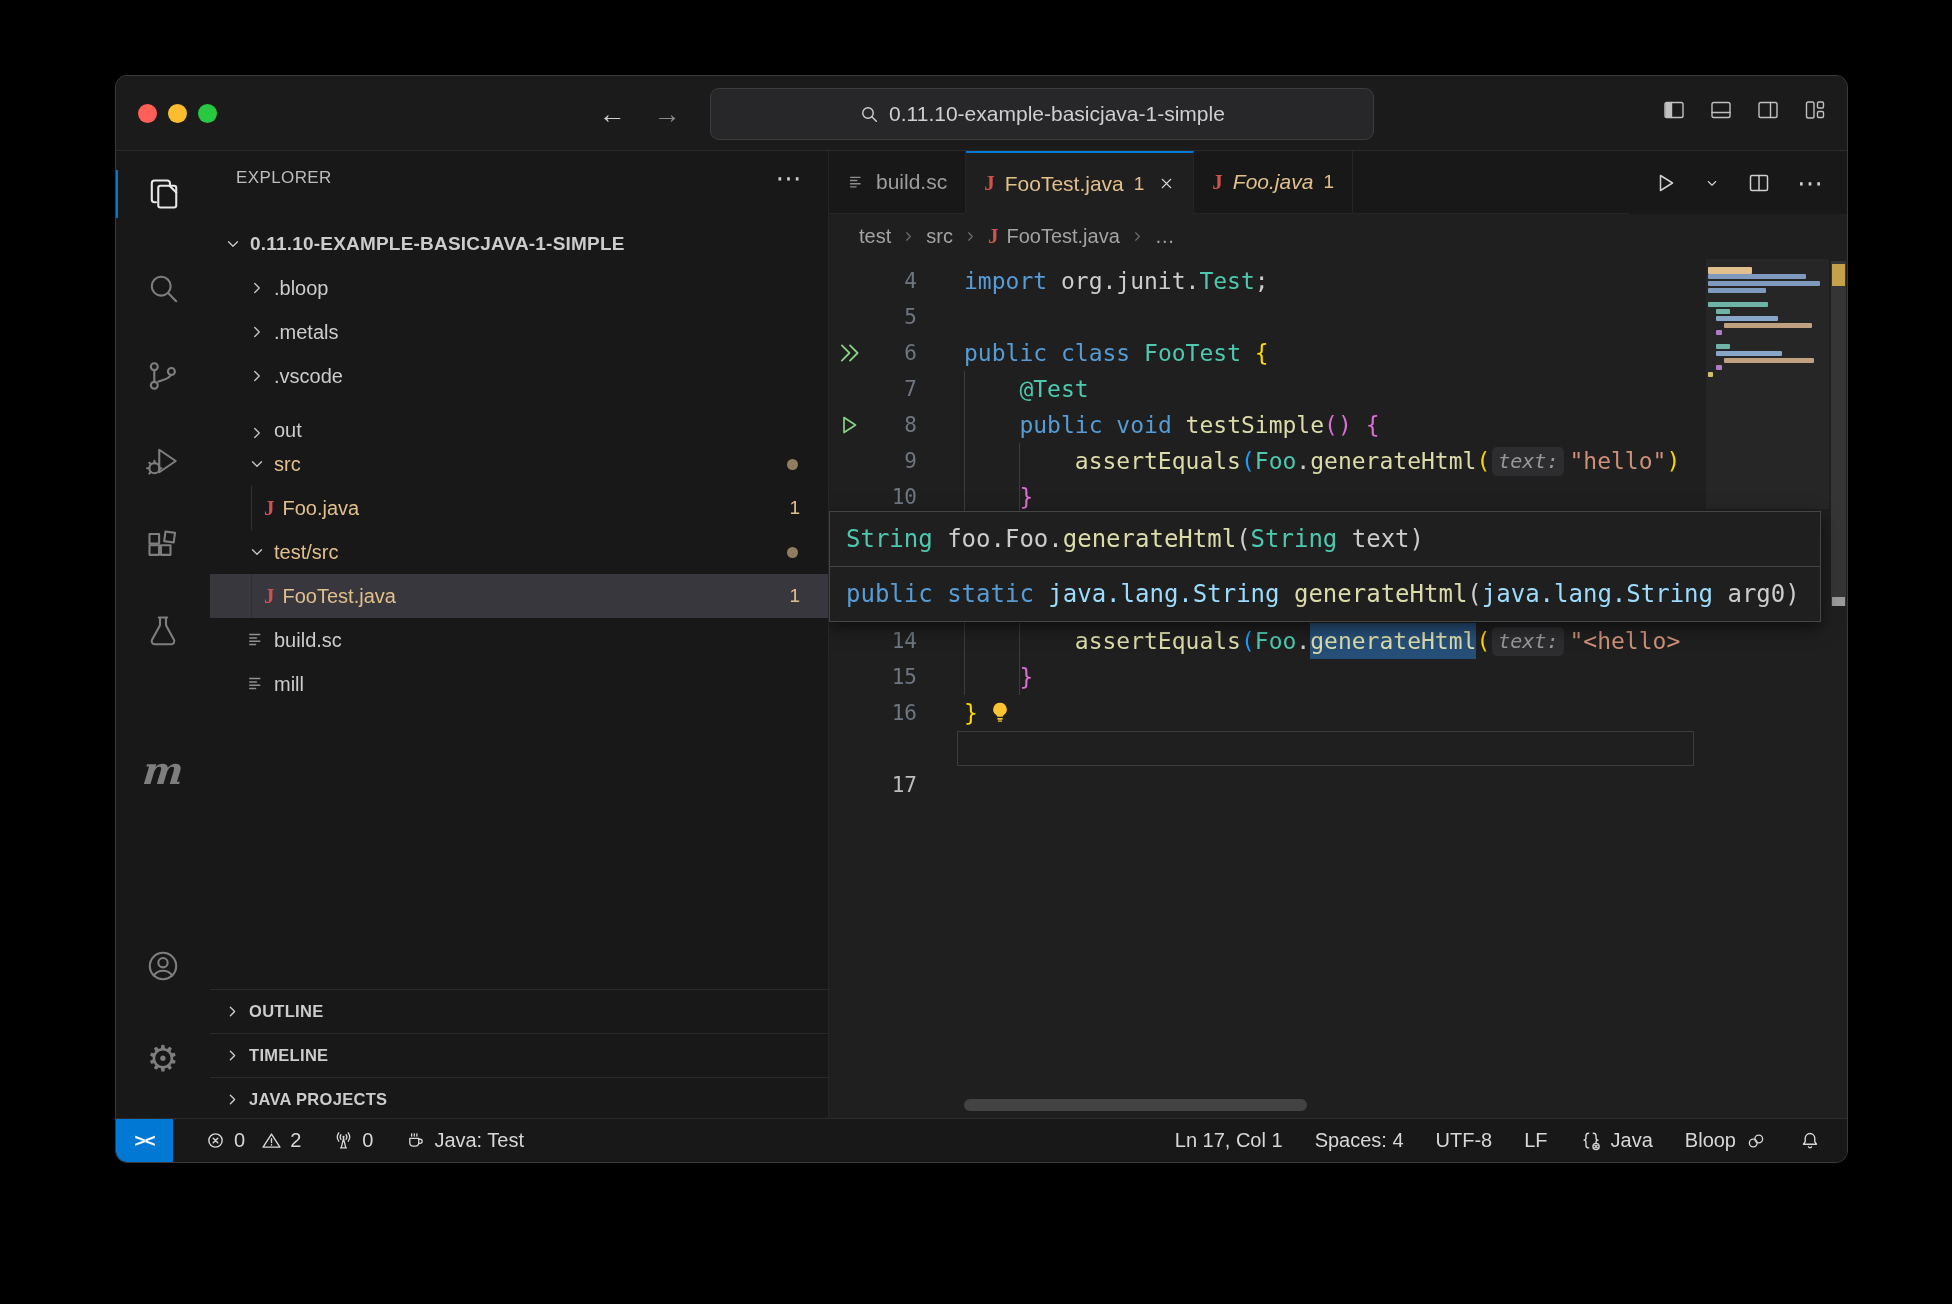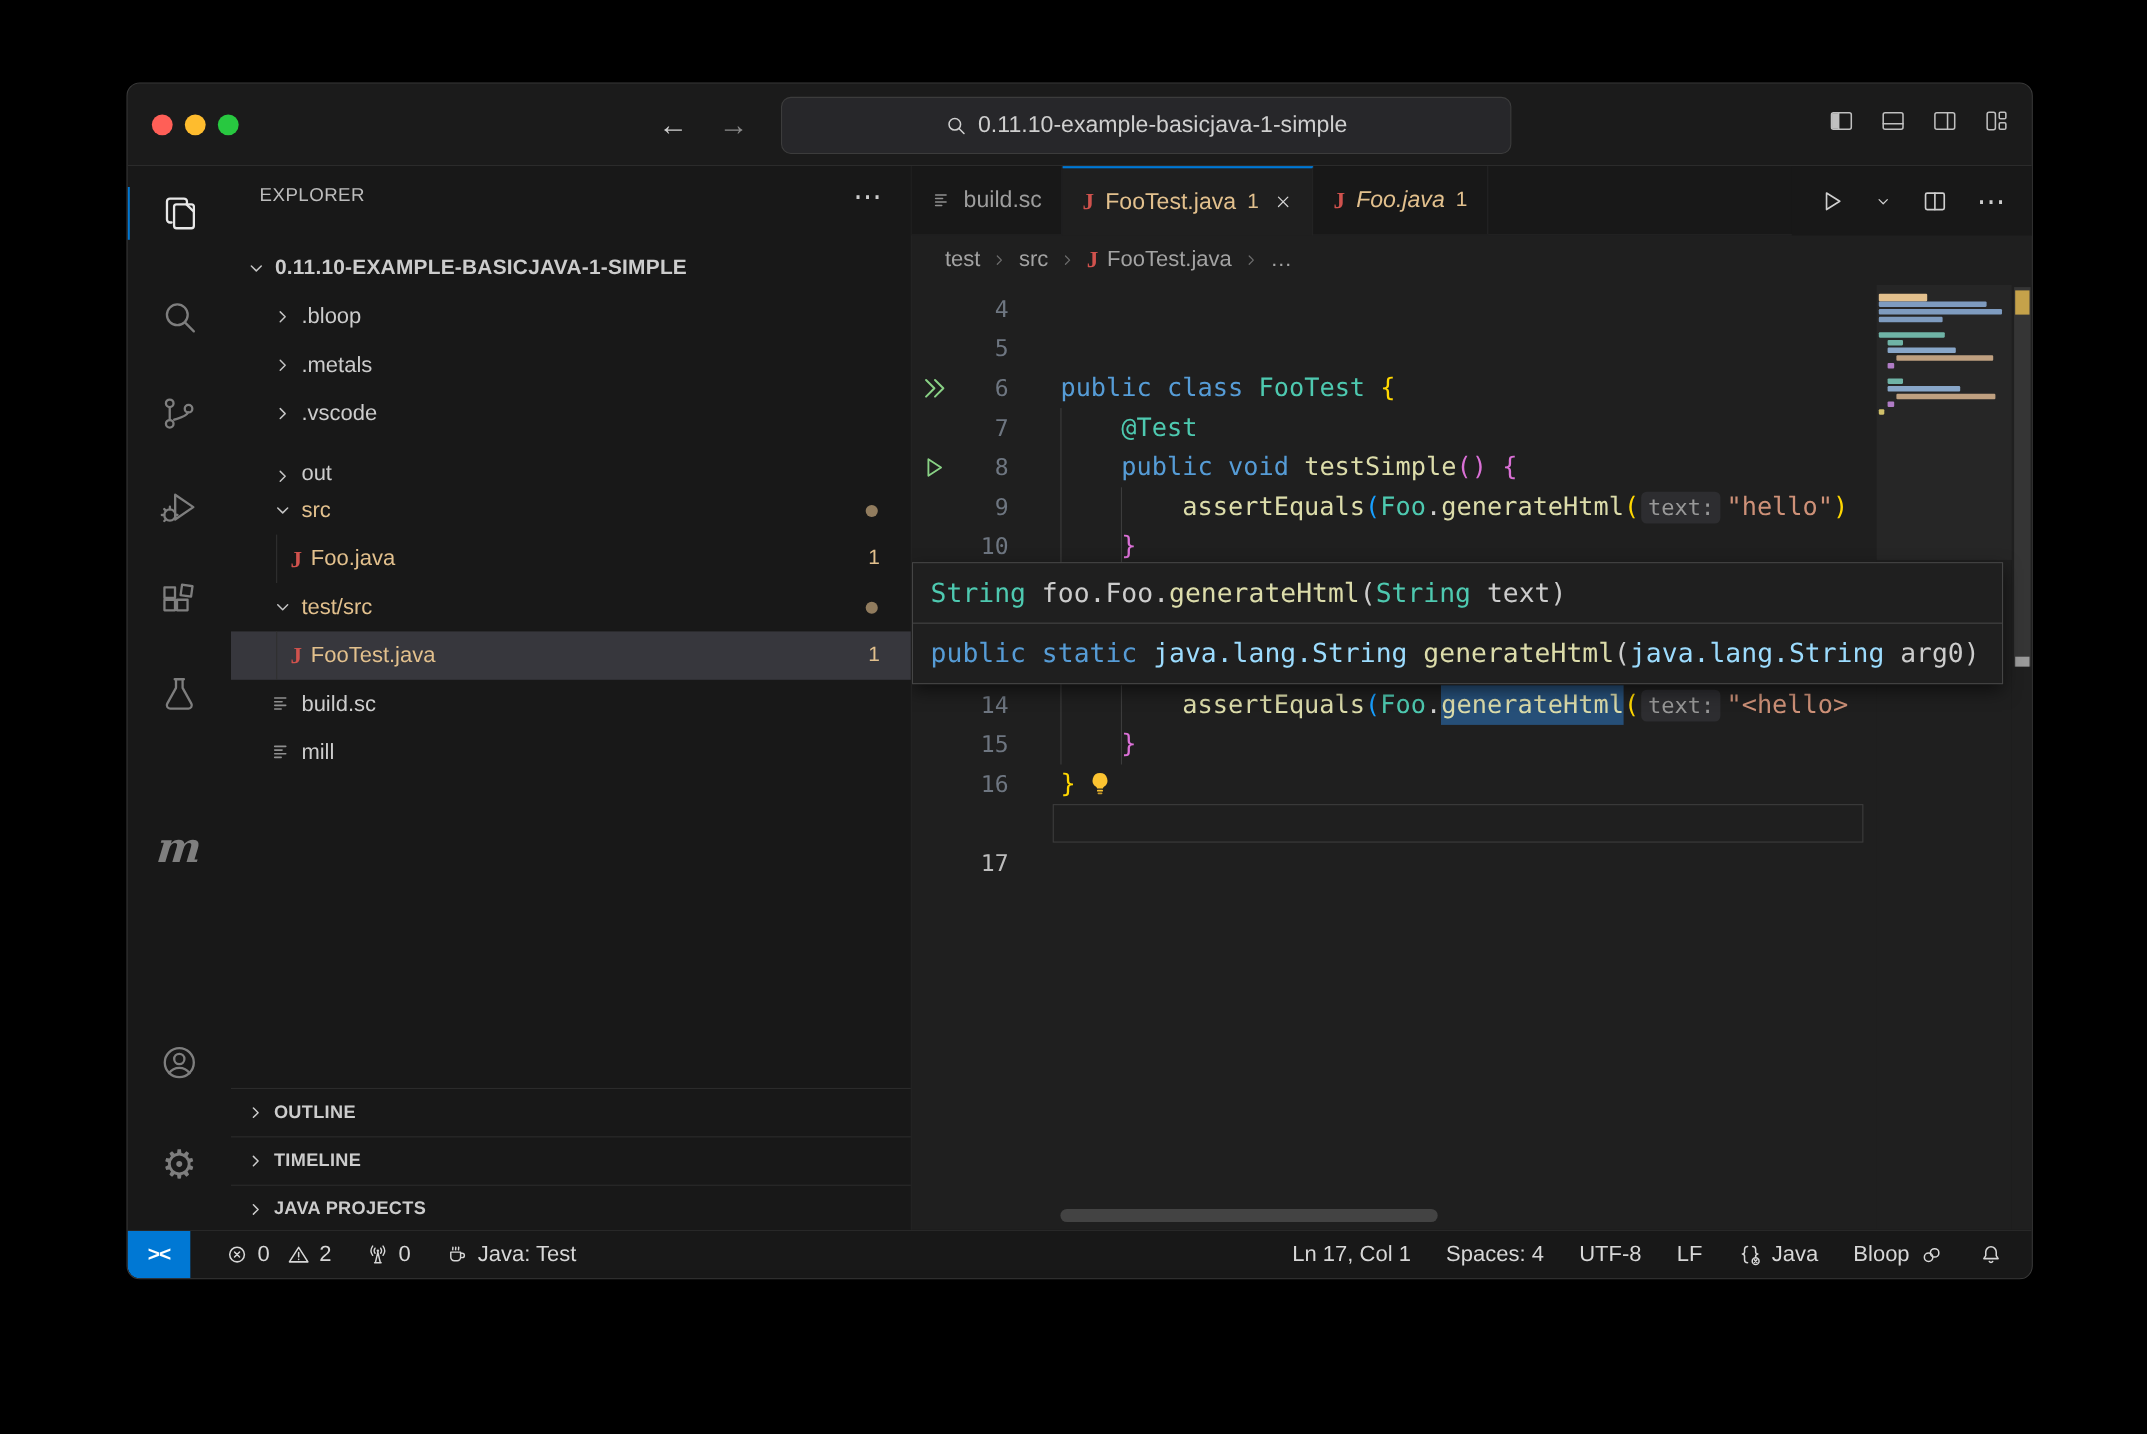--- a/index.html
+++ b/index.html
@@ -59,21 +59,21 @@
   
   .code-area{position:relative;flex:1 1 auto;overflow:hidden;font-family:"DejaVu Sans Mono",monospace;font-size:23px;}
   .code-line{position:absolute;left:0;right:0;height:36px;display:flex;align-items:center;}
   .glyph-cell{width:40px;flex:0 0 auto;display:flex;align-items:center;padding-left:8px;box-sizing:border-box;color:#89d185;}
   .num-cell{width:48px;flex:0 0 auto;text-align:right;color:#6e7681;font-size:21px;}
   .num-cell.cur{color:#bdbdbd;}
   .code-content{margin-left:47px;white-space:pre;line-height:36px;display:flex;align-items:center;}
   .tk-kw{color:#569cd6}.tk-pl{color:#cccccc}.tk-type{color:#4ec9b0}.tk-fn{color:#dcdcaa}.tk-str{color:#ce9178}
   .tk-b1{color:#ffd700}.tk-b2{color:#da70d6}.tk-b3{color:#179fff}.tk-lb{color:#9cdcfe}
   .tk-hint{display:inline-block;background:#2d2d30;color:#989898;border-radius:5px;padding:0 6px;margin:0 5px 0 2px;
-           font-size:20px;line-height:29px;}
+           font-size:20px;line-height:29px;font-style:italic;}
   .tk-fn-hl{color:#dcdcaa;background:#264f78;}
   .indent-guide{position:absolute;width:1px;background:#3c3c3c;}
   .cur-line-box{position:absolute;left:128px;width:737px;height:35px;border:1px solid #3c3c3c;box-sizing:border-box;}
   .bulb{display:flex;margin-left:8px;}
   
   .hover-widget{position:absolute;left:0;top:252px;width:992px;background:#1f1f1f;border:1px solid #454545;z-index:30;
                 box-shadow:0 6px 16px rgba(0,0,0,.55);box-sizing:border-box;}
   .hover-row{height:54px;line-height:54px;padding:0 16px;white-space:pre;font-size:24px;overflow:hidden;}
   .hover-div{height:1px;background:#454545;}
   
@@ -420,20 +420,21 @@
             </span>
           </div>
         <div class="code-area" id="code-area">
             <div class="indent-guide" style="left: 135px; top: 112px; height: 324px;"></div>
             <div class="indent-guide" style="left: 190px; top: 184px; height: 72px;"></div>
             <div class="indent-guide" style="left: 190px; top: 364px; height: 72px;"></div>
             <div class="cur-line-box" style="top: 472px;"></div>
             <div class="code-line" style="top: 4px;">
               <span class="glyph-cell"></span>
               <span class="num-cell">4</span>
+              <span class="code-content"><span class="tk-kw">import</span><span class="tk-pl"> org.junit.</span><span class="tk-type">Test</span><span class="tk-pl">;</span></span>
             </div>
             <div class="code-line" style="top: 40px;">
               <span class="glyph-cell"></span>
               <span class="num-cell">5</span>
               <span class="code-content"></span>
             </div>
             <div class="code-line" style="top: 76px;">
               <span class="glyph-cell">
                 <svg viewBox="0 0 24 24" width="26" height="26" fill="none" stroke="currentColor" stroke-width="1.7" stroke-linecap="round" stroke-linejoin="round">
                   <path d="M4.5 5l7 7-7 7"></path>

